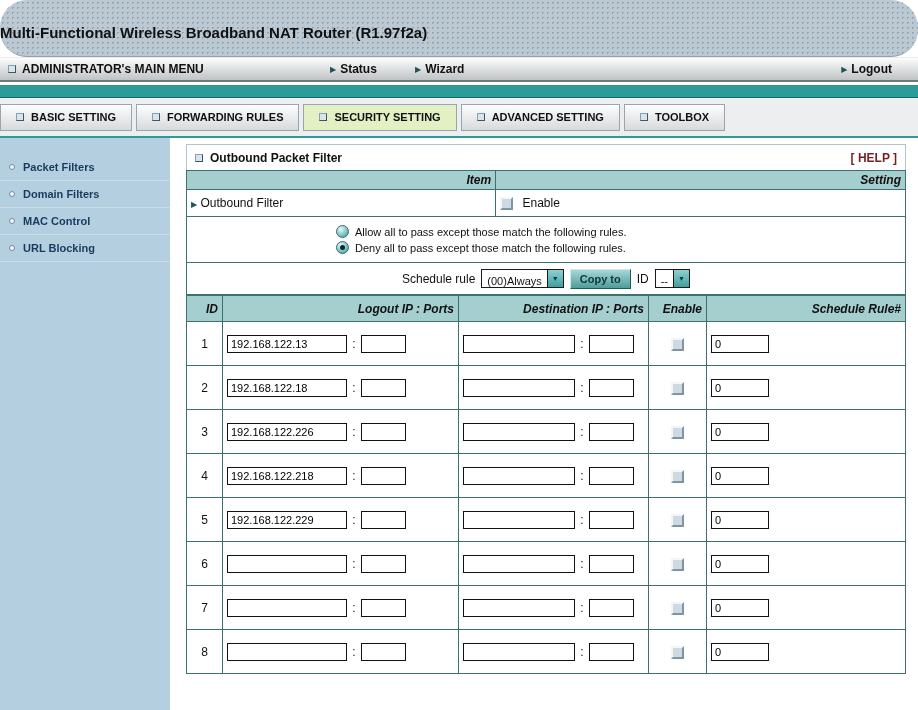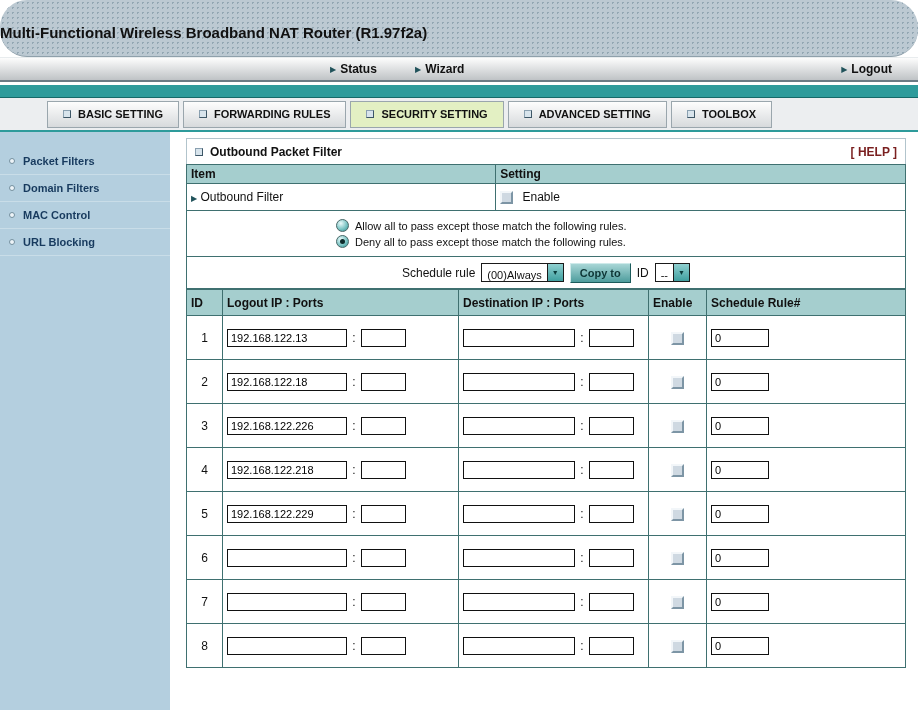--- a/index.html
+++ b/index.html
@@ -34,22 +34,22 @@
   .menubar .menu-left{display:flex;align-items:center;gap:6px;margin-left:8px;}
   .menu-item{position:absolute;top:0;height:100%;display:flex;align-items:center;gap:4px;cursor:pointer;}
   .menu-item.status{left:330px;}
   .menu-item.wizard{left:415px;}
   .menu-item.logout{right:26px;}
   .arrow-glyph{font-size:8px;color:#20525a;}
   
   .teal-band{height:13px;background:var(--accent);margin-top:3px;border-bottom:1px solid #156969;}
   
   .tabs{
-    height:34px;background:#eceef0;display:flex;align-items:center;
-    gap:4px;padding-left:47px;border-bottom:2px solid var(--accent);
+    height:40px;background:#eceef0;display:flex;align-items:center;
+    gap:4px;border-bottom:2px solid var(--accent);
   }
   .tab{
     display:flex;align-items:center;gap:7px;height:27px;padding:0 15px;
     border:1px solid #9aa6ad;background:linear-gradient(#fdfdfd,#d7dadc);
     font-size:11px;font-weight:bold;cursor:pointer;white-space:nowrap;
   }
   .tab.active{background:var(--tab-active-bg);}
   .mini-icon{
     width:8px;height:8px;display:inline-block;flex:0 0 auto;
     background:#d8e4ec;border:1px solid #8aa0b0;
@@ -69,21 +69,21 @@
   .main{flex:1;background:#fff;padding:6px 12px 0 16px;}
   
   .panel-head{
     display:flex;align-items:center;gap:7px;height:26px;
     border:1px solid #b2c4cc;border-bottom:none;padding:0 8px;
     font-size:12px;font-weight:bold;
   }
   .help-link{margin-left:auto;color:#7a1f1f;font-weight:bold;font-size:12px;cursor:pointer;}
   table.grid{width:100%;border-collapse:collapse;table-layout:fixed;font-size:12px;}
   table.grid td,table.grid th{border:1px solid #3f7070;padding:2px 4px;}
-  table.grid th{background:var(--table-header-bg);font-weight:bold;text-align:left;}
+  table.grid th{background:var(--table-header-bg);font-weight:bold;text-align:right;font-style:italic;}
   .cell-item{padding-left:8px;height:27px;}
   .policy-cell{height:46px;text-align:center;}
   .policy-line{display:flex;align-items:center;gap:6px;justify-content:flex-start;width:420px;margin:3px auto;font-size:11px;}
   .schedule-cell{height:32px;text-align:center;}
   .schedule-inner{display:inline-flex;align-items:center;gap:6px;justify-content:center;}
   
   .cbox{
     width:13px;height:13px;display:inline-block;vertical-align:middle;cursor:pointer;flex:0 0 auto;
     background:#cfd9e2;
     border-top:2px solid #f2f6f9;border-left:2px solid #f2f6f9;
@@ -124,20 +124,24 @@
   table.filter th{height:26px;}
 </style>
 </head>
 <body>
 
 <div class="banner">
   <div class="title">Multi-Functional Wireless Broadband NAT Router (R1.97f2a)</div>
 </div>
 
 <div class="menubar">
+  <div class="menu-left">
+    <span class="mini-icon"></span>
+    <span>ADMINISTRATOR's MAIN MENU</span>
+  </div>
   <span class="menu-item status">
     <span class="arrow-glyph">▶</span>
     <span>Status</span>
   </span>
   <span class="menu-item wizard">
     <span class="arrow-glyph">▶</span>
     <span>Wizard</span>
   </span>
   <span class="menu-item logout">
     <span class="arrow-glyph">▶</span>

